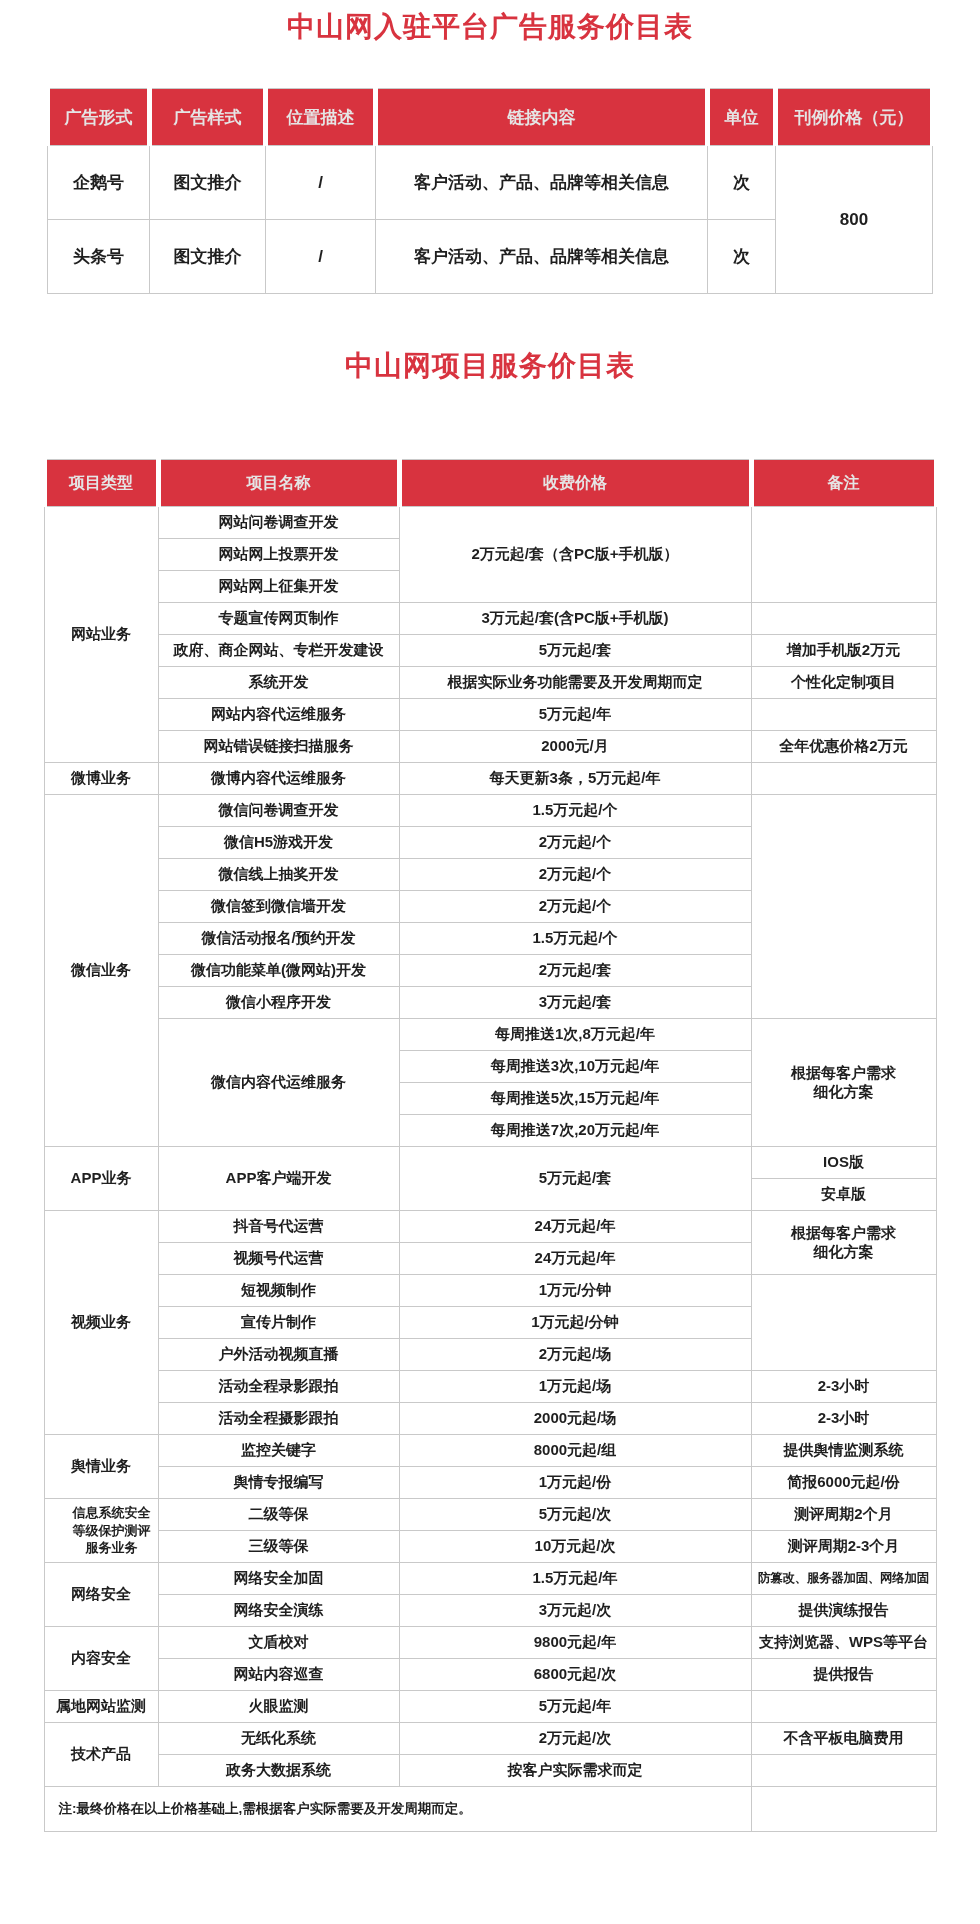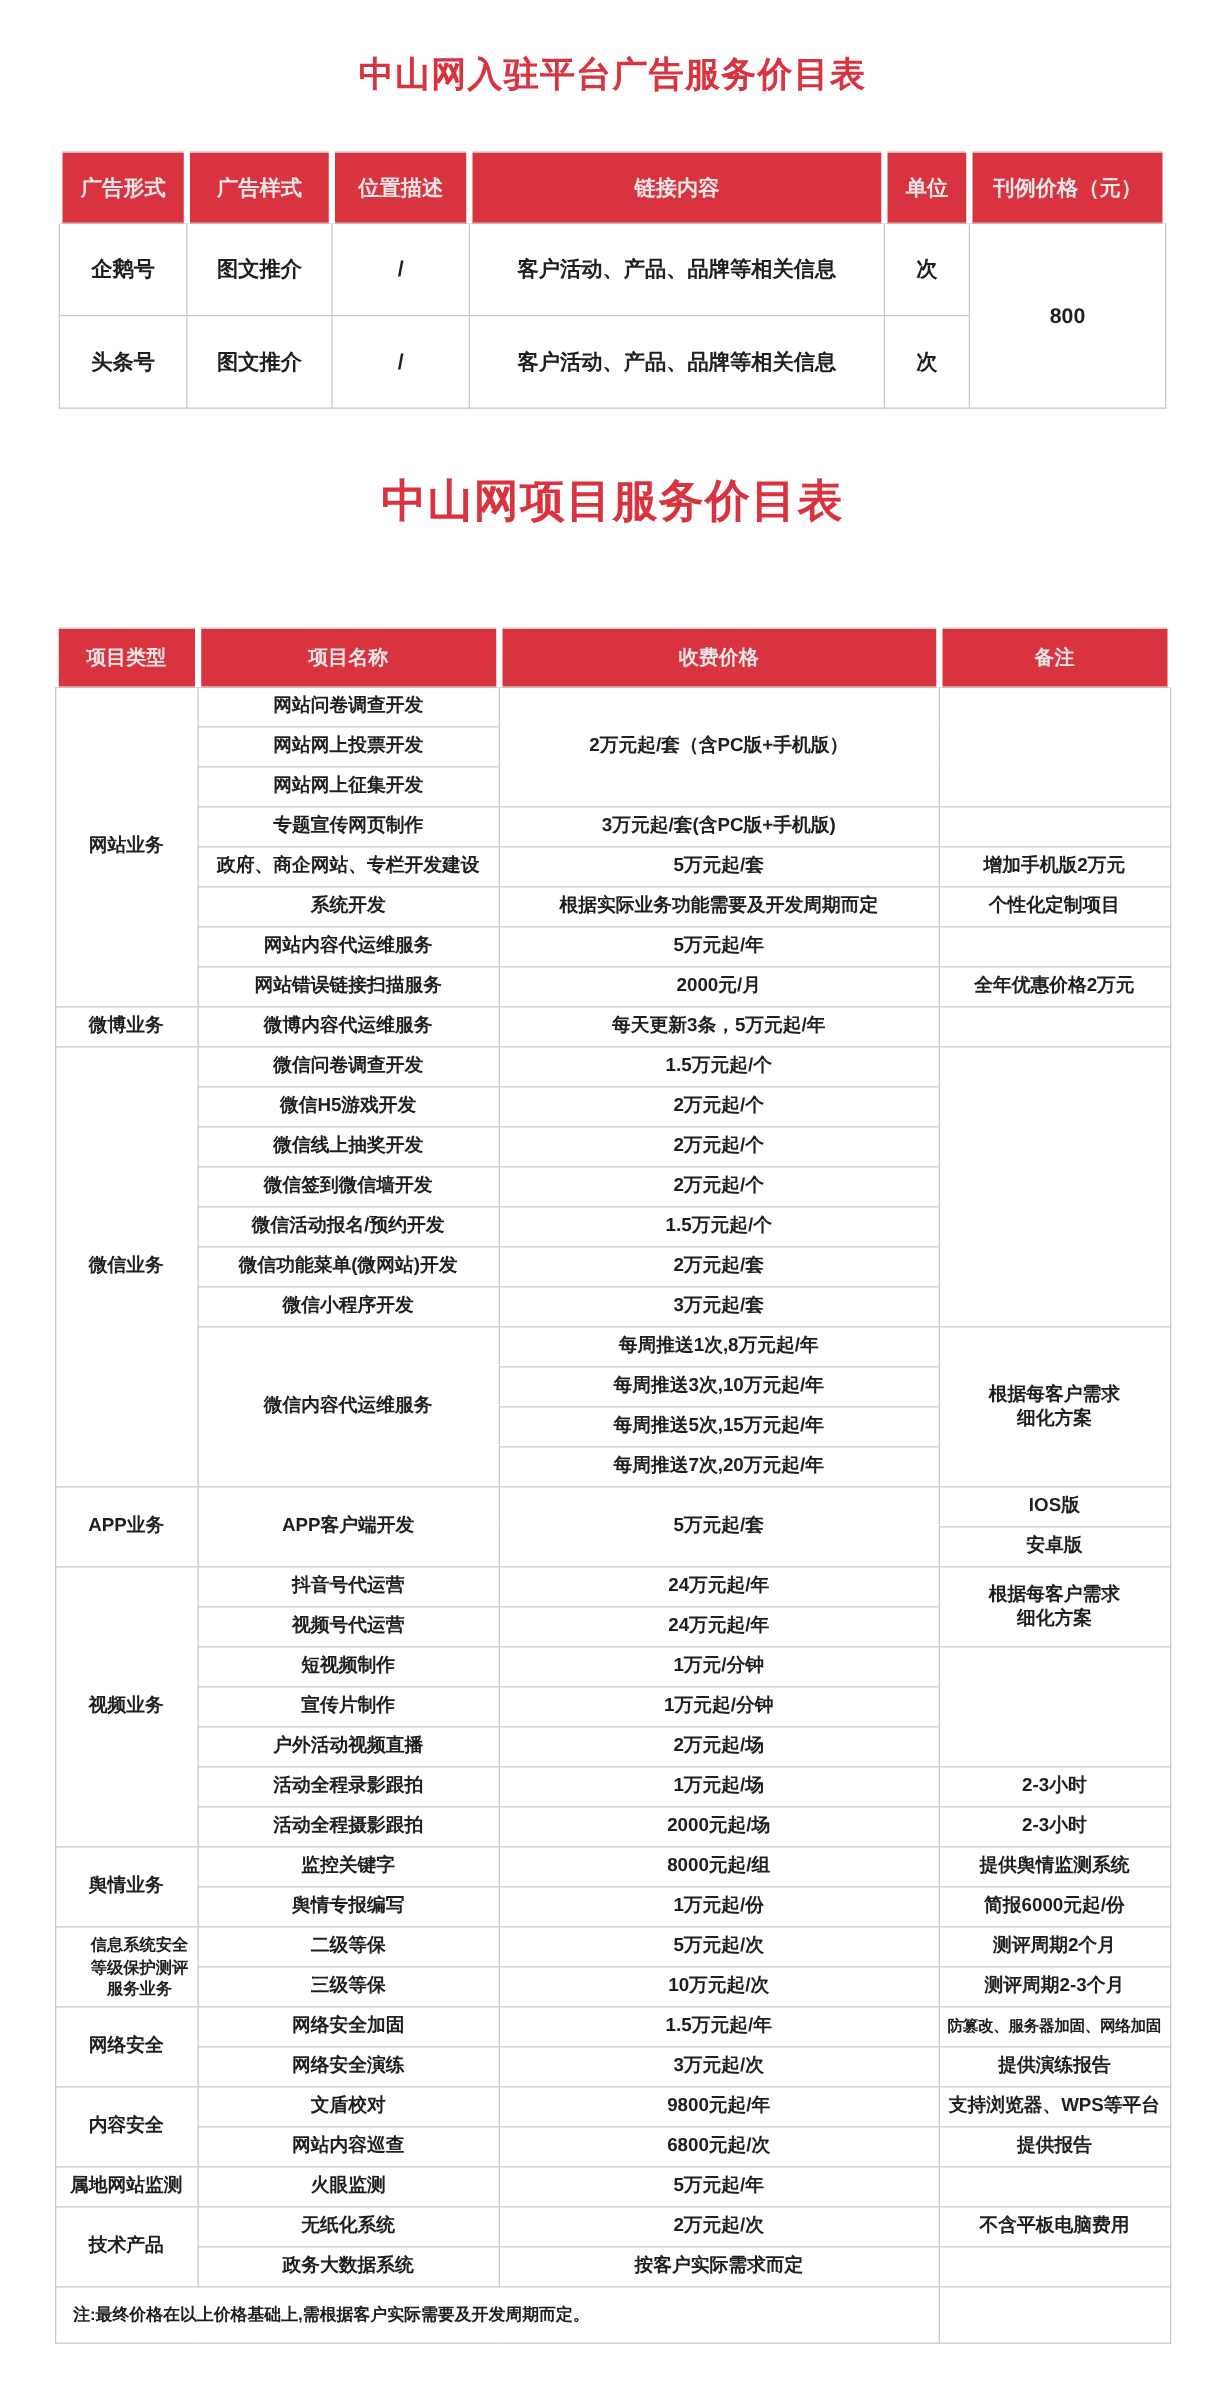--- a/index.html
+++ b/index.html
@@ -18,29 +18,28 @@
     overflow: hidden;
   }
   .doc-title {
     color: #d8333f;
     text-align: center;
     font-weight: 700;
     letter-spacing: 1px;
     margin: 0;
   }
   .title-ad {
-    padding-top: 42px;
+    padding-top: 9px;
     font-size: 28px;
     line-height: 1.25;
   }
   .title-project {
     margin-top: 54px;
-    font-size: 36px;
+    font-size: 28px;
     line-height: 1.25;
-    font-family: Liberation Mono, monospace;
   }
   table {
     border-collapse: collapse;
     table-layout: fixed;
     margin: 0 auto;
     border: 1px solid #c9c9c9;
     background: #ffffff;
   }
   .tbl-ad { width: 885px; margin-top: 44px; }
   .tbl-project { width: 892px; margin-top: 76px; }

